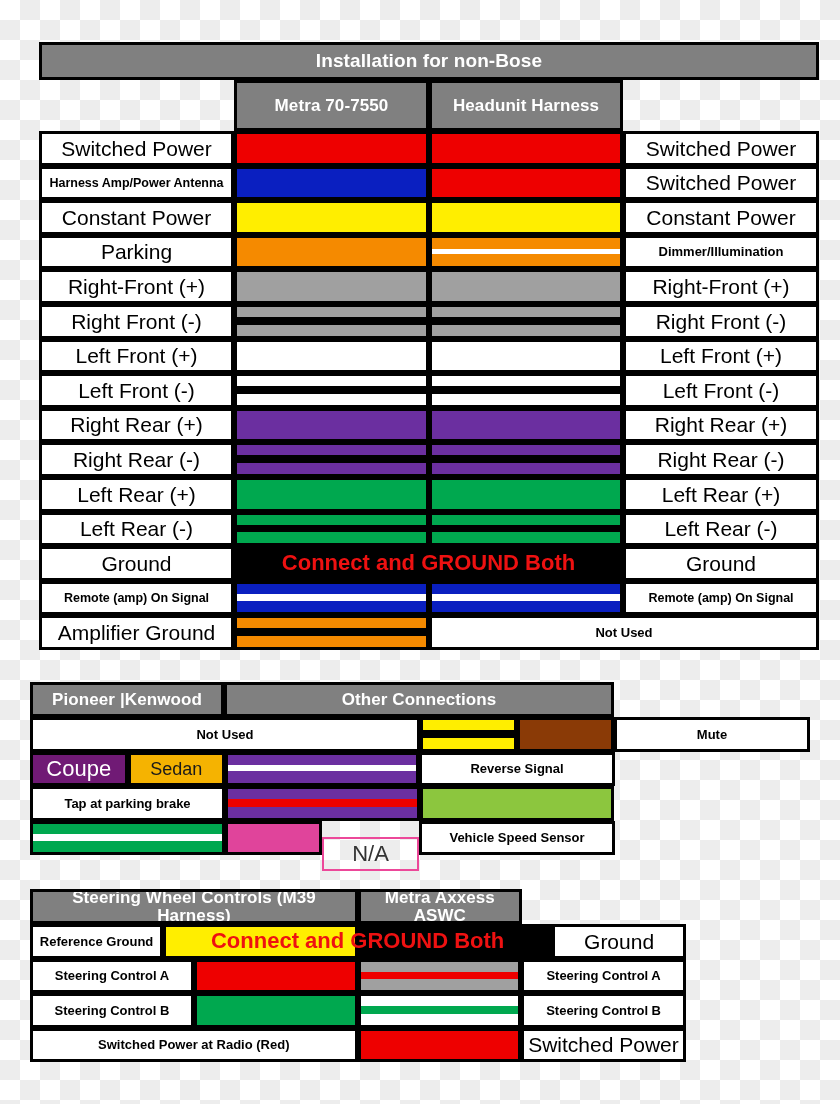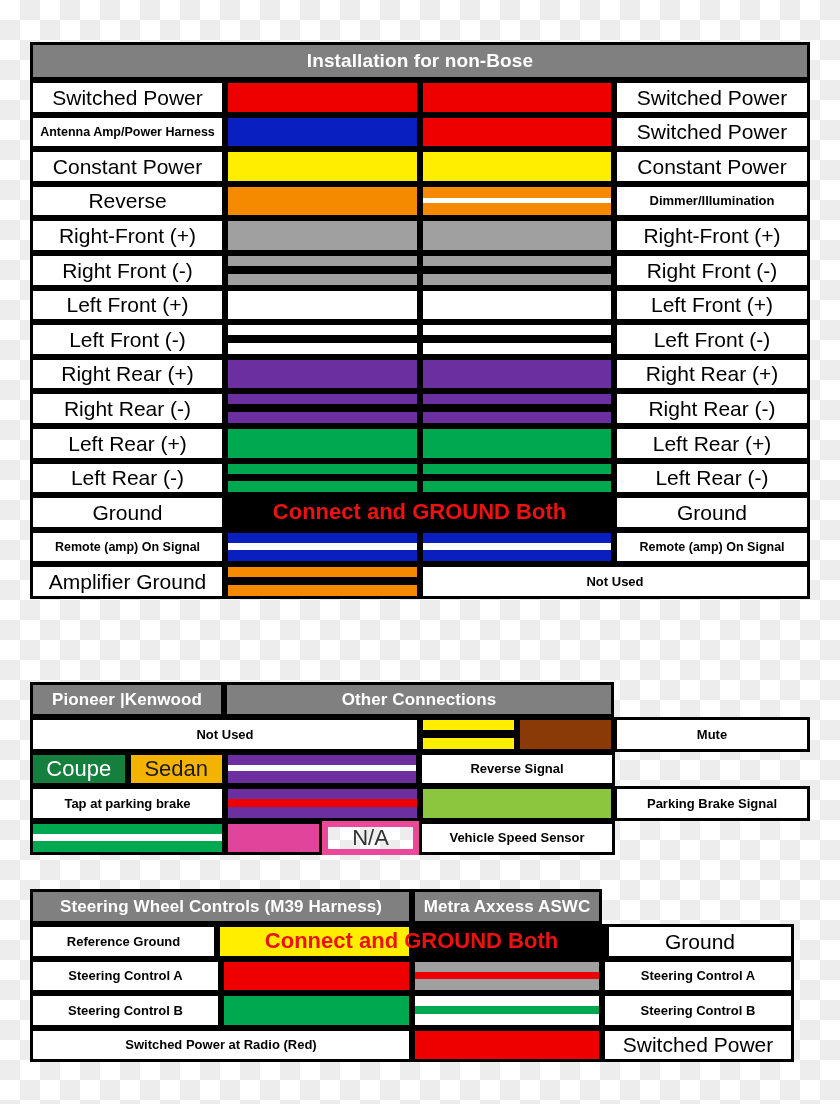--- a/index.html
+++ b/index.html
@@ -93,74 +93,80 @@
     height: 100%;
     display: block;
   }
 
   .coupe-lbl {
     font-size: 22px;
     color: #ffffff;
     font-weight: 400;
   }
   .sedan-lbl {
-    font-size: 22px;
+    font-size: 18px;
     color: #1a1a1a;
     font-weight: 400;
   }
   .na-lbl {
     font-size: 22px;
     color: #333333;
   }
 </style>
 </head>
 <body>
 
 <div class="sheet">
 
-  <div class="tbl" id="t1" style="left:30px; top:42px; width:780px;">
+  <div class="tbl" id="t1" style="left:39px; top:42px; width:780px;">
 
     <div class="row">
       <div class="cell hdr t-hdr" style="width:780px; height:38px;">Installation for non-Bose</div>
     </div>
 
+    <div class="row">
+      <div class="cell void" style="width:195px; height:51px;"></div>
+      <div class="cell hdr t-hdr2" style="width:195px; height:51px;">Metra 70-7550</div>
+      <div class="cell hdr t-hdr2" style="width:194px; height:51px;">Headunit Harness</div>
+      <div class="cell void" style="width:196px; height:51px;"></div>
+    </div>
 
     <div id="t1-body">
         <div class="row">
           <div class="cell t-lg" style="width:195px;height:34.6px;">Switched Power</div>
           <div class="cell" style="width:195px;height:34.6px;padding:0;">
             <div class="wire" style="background:#ee0000;"></div>
           </div>
           <div class="cell" style="width:194px;height:34.6px;padding:0;">
             <div class="wire" style="background:#ee0000;"></div>
           </div>
           <div class="cell t-lg" style="width:196px;height:34.6px;">Switched Power</div>
         </div>
         <div class="row">
-          <div class="cell t-xs" style="width:195px;height:34.6px;">Antenna Amp/Power Harness</div>
+          <div class="cell t-xs" style="width:195px;height:34.6px;">Harness Amp/Power Antenna</div>
           <div class="cell" style="width:195px;height:34.6px;padding:0;">
             <div class="wire" style="background:#0a1fc0;"></div>
           </div>
           <div class="cell" style="width:194px;height:34.6px;padding:0;">
             <div class="wire" style="background:#ee0000;"></div>
           </div>
           <div class="cell t-lg" style="width:196px;height:34.6px;">Switched Power</div>
         </div>
         <div class="row">
           <div class="cell t-lg" style="width:195px;height:34.6px;">Constant Power</div>
           <div class="cell" style="width:195px;height:34.6px;padding:0;">
             <div class="wire" style="background:#ffee00;"></div>
           </div>
           <div class="cell" style="width:194px;height:34.6px;padding:0;">
             <div class="wire" style="background:#ffee00;"></div>
           </div>
           <div class="cell t-lg" style="width:196px;height:34.6px;">Constant Power</div>
         </div>
         <div class="row">
-          <div class="cell t-lg" style="width:195px;height:34.6px;">Reverse</div>
+          <div class="cell t-lg" style="width:195px;height:34.6px;">Parking</div>
           <div class="cell" style="width:195px;height:34.6px;padding:0;">
             <div class="wire" style="background:#f58a00;"></div>
           </div>
           <div class="cell" style="width:194px;height:34.6px;padding:0;">
             <div class="wire" style="background:linear-gradient(to bottom, #f58a00 0 40%, #ffffff 40% 58%, #f58a00 58% 100%);"></div>
           </div>
           <div class="cell t-sm" style="width:196px;height:34.6px;">Dimmer/Illumination</div>
         </div>
         <div class="row">
           <div class="cell t-lg" style="width:195px;height:34.6px;">Right-Front (+)</div>
@@ -288,51 +294,50 @@
           <div class="cell t-sm" style="width:390px;height:34.6px;">Not Used</div>
           <div class="cell" style="width:97px;height:34.6px;padding:0;">
             <div class="wire" style="background:linear-gradient(to bottom, #ffee00 0 36%, #000000 36% 62%, #ffee00 62% 100%);"></div>
           </div>
           <div class="cell" style="width:97px;height:34.6px;padding:0;">
             <div class="wire" style="background:#8a3a06;"></div>
           </div>
           <div class="cell t-sm" style="width:196px;height:34.6px;">Mute</div>
         </div>
         <div class="row">
-          <div class="cell coupe-lbl" style="width:97.5px;height:34.6px;background:#15803d;">Coupe</div>
+          <div class="cell coupe-lbl" style="width:97.5px;height:34.6px;background:#701a75;">Coupe</div>
           <div class="cell sedan-lbl" style="width:97.5px;height:34.6px;background:#f5b301;">Sedan</div>
           <div class="cell" style="width:194px;height:34.6px;padding:0;">
             <div class="wire" style="background:linear-gradient(to bottom, #6b2fa0 0 36%, #ffffff 36% 58%, #6b2fa0 58% 100%);"></div>
           </div>
           <div class="cell t-sm" style="width:196px;height:34.6px;">Reverse Signal</div>
         </div>
         <div class="row">
           <div class="cell t-sm" style="width:195px;height:34.6px;">Tap at parking brake</div>
           <div class="cell" style="width:195px;height:34.6px;padding:0;">
             <div class="wire" style="background:linear-gradient(to bottom, #6b2fa0 0 36%, #ee0000 36% 62%, #6b2fa0 62% 100%);"></div>
           </div>
           <div class="cell" style="width:194px;height:34.6px;padding:0;">
             <div class="wire" style="background:#8cc63e;"></div>
           </div>
-          <div class="cell t-sm" style="width:196px;height:34.6px;">Parking Brake Signal</div>
         </div>
         <div class="row">
           <div class="cell" style="width:195px;height:34.6px;padding:0;">
             <div class="wire" style="background:linear-gradient(to bottom, #00a84f 0 36%, #ffffff 36% 62%, #00a84f 62% 100%);"></div>
           </div>
           <div class="cell" style="width:97px;height:34.6px;padding:0;">
             <div class="wire" style="background:#e0449b;"></div>
           </div>
-          <div class="cell na-lbl transparent" style="width:97px;height:34.6px;border:6px solid #ec4899;background:transparent;">N/A</div>
+          <div class="cell na-lbl transparent" style="width:97px;height:34.6px;border:2px solid #ec4899;background:transparent;margin-top:16px;">N/A</div>
           <div class="cell t-sm" style="width:196px;height:34.6px;">Vehicle Speed Sensor</div>
         </div>
       </div>
   </div>
 
-  <div class="tbl" id="t3" style="left:30px; top:889px; width:764px;">
+  <div class="tbl" id="t3" style="left:30px; top:889px; width:656px;">
 
     <div class="row">
       <div class="cell hdr t-hdr2" style="width:390px; height:35px;">Steering Wheel Controls (M39 Harness)</div>
       <div class="cell hdr t-hdr2" style="width:194px; height:35px;">Metra Axxess ASWC</div>
       <div class="cell void" style="width:196px; height:35px;"></div>
     </div>
 
     <div id="t3-body">
         <div class="row">
           <div class="cell t-sm" style="width:195px;height:34.6px;">Reference Ground</div>

